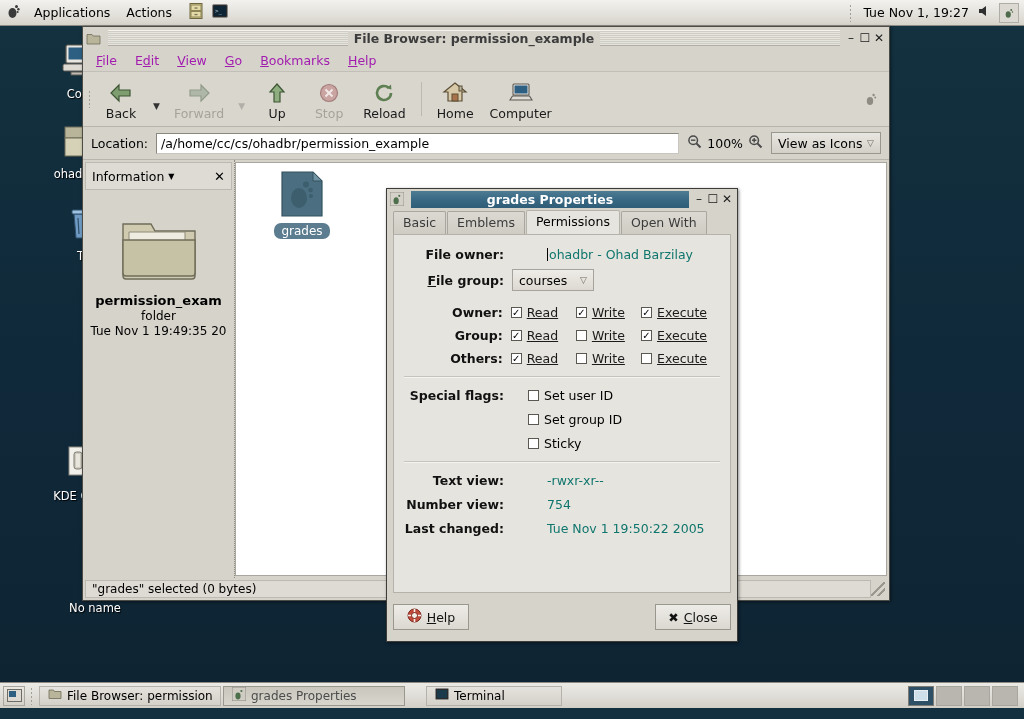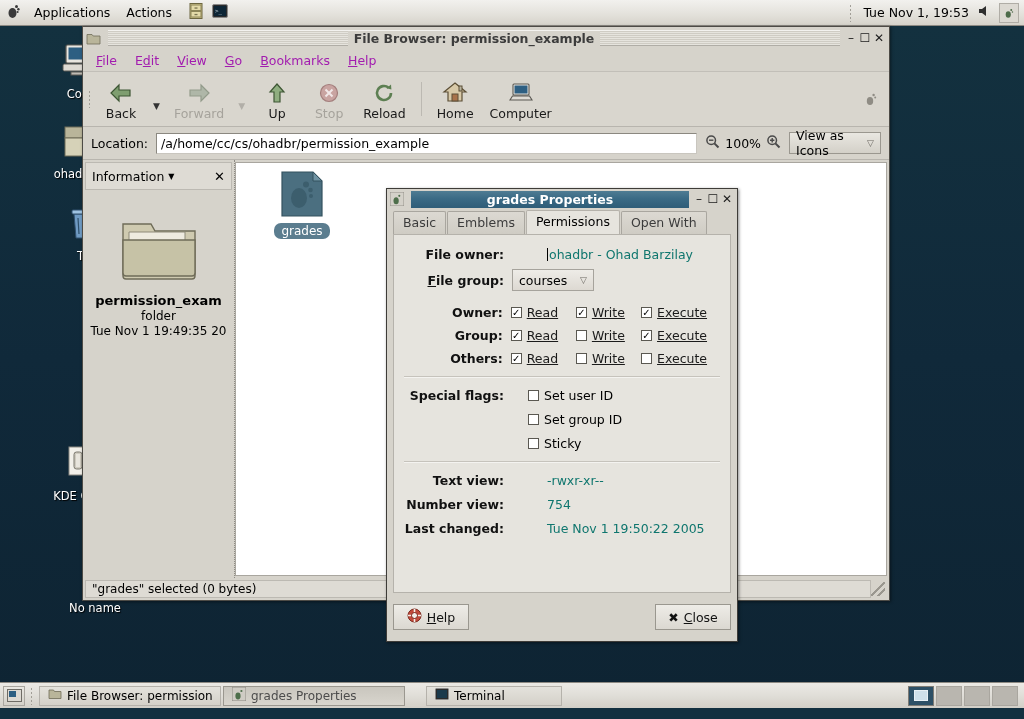--- a/index.html
+++ b/index.html
@@ -79,21 +79,21 @@
   .tb-arrow.disabled { color:#b2afa8; }
   .tb-vsep { width:1px; height:34px; background:#bcb9b2; margin:0 7px; }
 
   .locbar { height:33px; display:flex; align-items:center; padding:0 8px; gap:8px;
             border-bottom:1px solid #b8b5ae; }
   .loc-label { font-size:12.5px; }
   .loc-input { flex:1; height:21px; background:#ffffff; border:1px solid #8b8880;
                border-right-color:#c9c6bf; border-bottom-color:#c9c6bf;
                display:flex; align-items:center; padding:0 4px; font-size:12.5px; color:#000; }
   .zoomctl { display:flex; align-items:center; gap:5px; font-size:12.5px;}
-  .viewsel { width:92px; height:22px; border:1px solid #9a978f;
+  .viewsel { width:110px; height:22px; border:1px solid #9a978f;
              background: linear-gradient(180deg,#e9e7e1,#d3d0c8);
              display:flex; align-items:center; padding:0 6px; font-size:12.5px; }
   .viewsel .tri { margin-left:auto; font-size:9px; color:#6b6862; }
 
   #fb-body { display:flex; height:calc(100% - 22px - 23px - 55px - 33px - 22px); }
   #sidepane { width:152px; background:#d6d3cb; border-right:1px dotted #8f8c85;
               display:flex; flex-direction:column; }
   #sp-head { height:28px; display:flex; align-items:center; padding:0 6px;
              border:1px solid #bcb9b2; background:#dedbd4; margin:2px; }
   #sp-head .lbl { font-size:12.5px; }
@@ -213,21 +213,21 @@
   <span style="margin:0 3px;display:inline-block;">
     <svg width="18" height="18" viewBox="0 0 18 18">
       <rect x="1.5" y="2.5" width="15" height="13" rx="1.5" fill="#2b2b2b" stroke="#8a8a8a"></rect>
       <rect x="3" y="4" width="12" height="10" fill="#0d2535"></rect>
       <text x="4" y="11" font-size="6" fill="#c9d6dd" font-family="DejaVu Sans Mono, monospace">&gt;_</text>
     </svg>
   </span>
 
   <div id="panel-right">
     <span class="handle"></span>
-    <span id="clock">Tue Nov  1, 19:53</span>
+    <span id="clock">Tue Nov  1, 19:27</span>
     <span style="display:inline-block;">
       <svg width="16" height="16" viewBox="0 0 16 16">
         <path d="M3 6h3l4-3v10l-4-3H3z" fill="#2f2f2f"></path>
       </svg>
     </span>
     <span style="display:inline-flex;width:20px;height:20px;border:1px solid #b0ada6;background:#dcd9d2;align-items:center;justify-content:center;">
       <svg width="12" height="12" viewBox="0 0 16 16">
         <ellipse cx="7" cy="10" rx="3.4" ry="4.4" fill="#4d6b4a"></ellipse>
         <circle cx="11" cy="4" r="1.3" fill="#4d6b4a"></circle>
         <circle cx="12.6" cy="6.8" r="1" fill="#4d6b4a"></circle>

